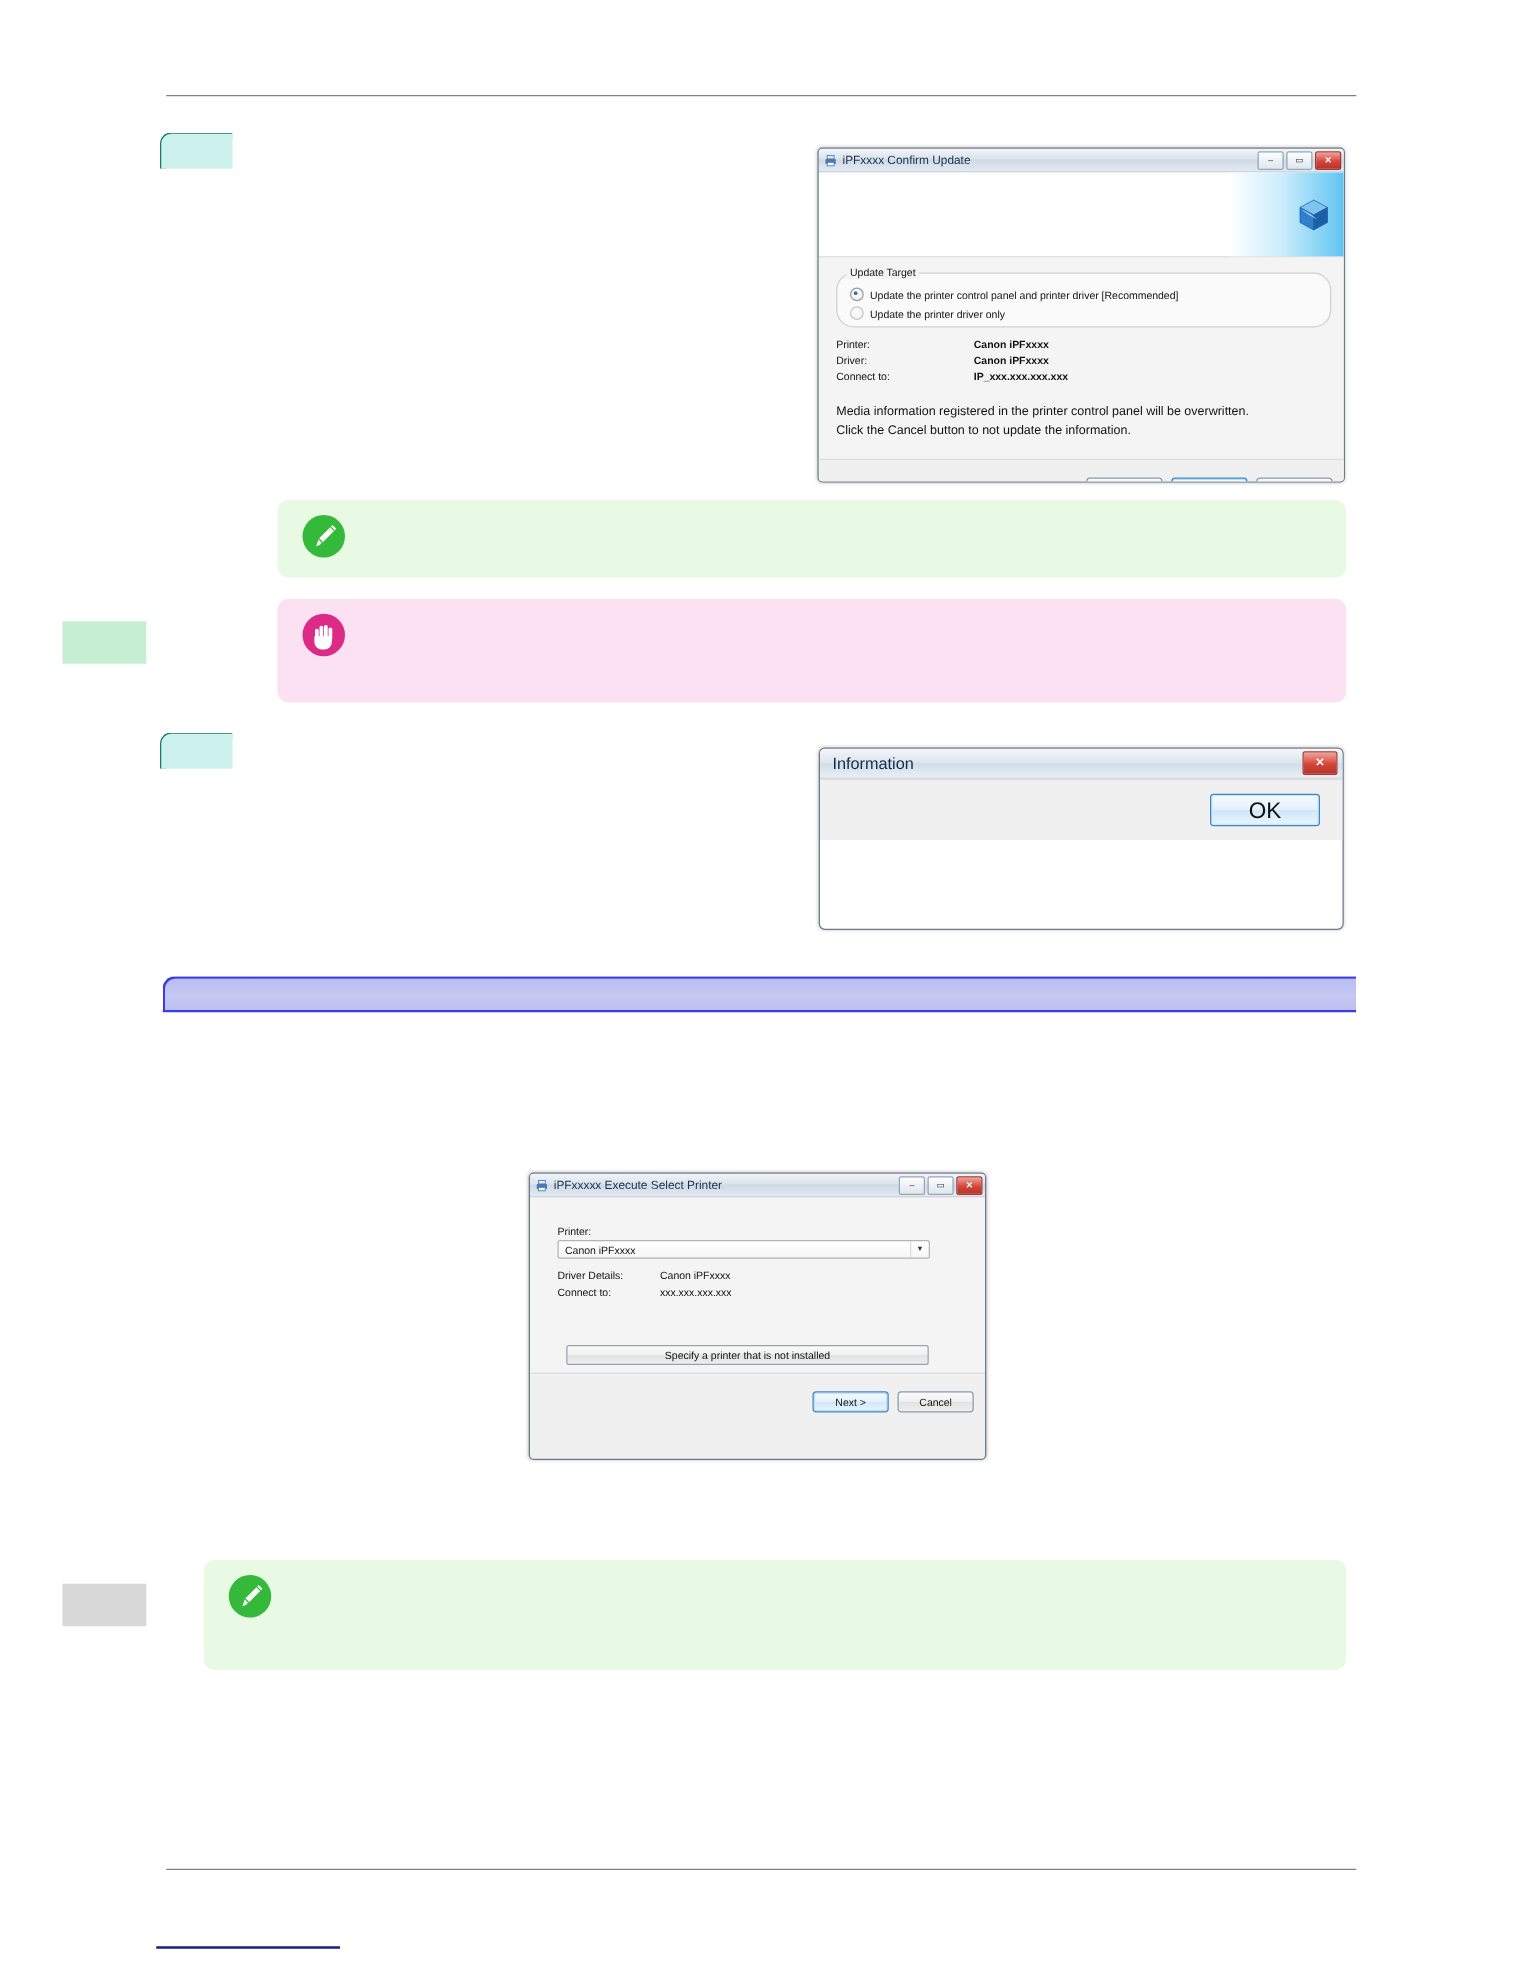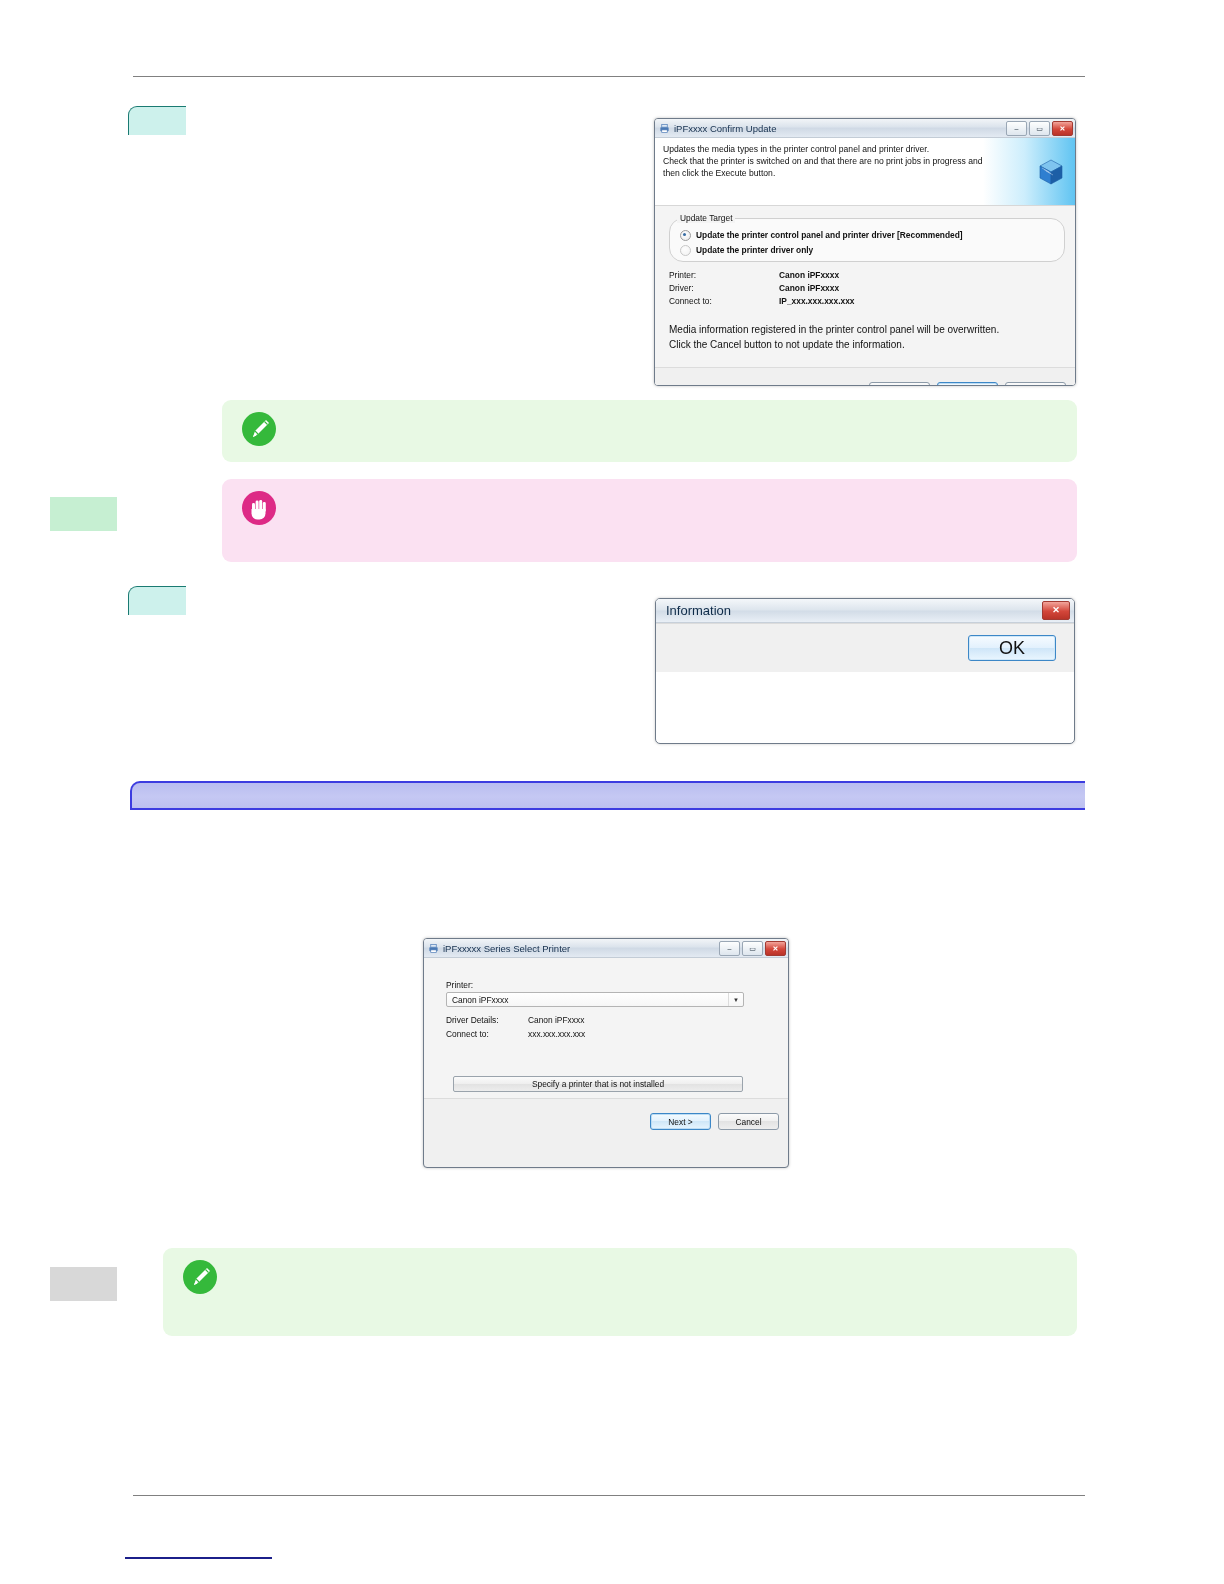--- a/index.html
+++ b/index.html
@@ -144,21 +144,21 @@
 
   
   .groupbox{
     position:absolute;border:1px solid #d0d0d0;border-radius:14px;
     background:#fafafa;
   }
   .groupbox > .gb-legend{
     position:absolute;top:-6px;left:7px;background:#f4f4f4;
     padding:0 3px;font-size:8.4px;color:#111;
   }
-  .radio-row{display:flex;align-items:flex-start;gap:5px;font-size:8.4px;color:#111;font-weight:bold;}
+  .radio-row{display:flex;align-items:flex-end;gap:5px;font-size:8.4px;color:#111;}
   .radio{
     width:9px;height:9px;border-radius:50%;
     border:1px solid #9c9c9c;background:radial-gradient(circle at 40% 35%,#ffffff,#e9e9e9);
     position:relative;flex:0 0 auto;
   }
   .radio.on::after{
     content:"";position:absolute;left:2px;top:2px;width:3px;height:3px;
     border-radius:50%;background:#3a6ea5;
   }
   .radio.off{opacity:.55;}
@@ -261,22 +261,20 @@
               <path d="M6 11 L17 5 L28 11 L17 17 Z" fill="#7fc4ef"></path>
               <path d="M6 11 L17 17 L17 29 L6 23 Z" fill="#2f7fd0"></path>
               <path d="M28 11 L17 17 L17 29 L28 23 Z" fill="#1d5fa6"></path>
             </g>
             <g stroke="#ffffff" stroke-width="0.5" opacity="0.75">
               <path d="M8 13 L15 17 M10 14.5 L17 18.5 M12 16 L19 20"></path>
             </g>
           </svg>
         </span>
       </div>
-      <div style="white-space:pre-line;width:330px;">Updates the media types in the printer control panel and printer driver.
-Check that the printer is switched on and that there are no print jobs in progress and then click the Execute button.</div>
     </div>
 
     <div class="win-body" style="height:193px;position:relative;">
 
       <div class="groupbox" style="left:14px;top:12px;width:394px;height:42px;">
         <span class="gb-legend">Update Target</span>
         <div class="radio-row" style="position:absolute;left:10px;top:11px;">
           <span class="radio on"></span>
           <span>Update the printer control panel and printer driver [Recommended]</span>
         </div>
@@ -350,21 +348,21 @@
   <div class="win" style="left:423px;top:938px;width:366px;height:230px;">
 
     <div class="win-title">
       <span class="tl-ico">
         <svg width="11" height="11" viewBox="0 0 16 16">
           <rect x="2" y="6" width="12" height="6" rx="1" fill="#4a79b5"></rect>
           <rect x="4" y="2" width="8" height="4" fill="#dfeaf5" stroke="#4a79b5" stroke-width="1"></rect>
           <rect x="4" y="10" width="8" height="4" fill="#ffffff" stroke="#4a79b5" stroke-width="1"></rect>
         </svg>
       </span>
-      <span class="tl-text">iPFxxxxx Series Select Printer</span>
+      <span class="tl-text">iPFxxxxx Execute Select Printer</span>
       <span class="tl-btns">
         <span class="tbtn">–</span>
         <span class="tbtn">▭</span>
         <span class="tbtn close">✕</span>
       </span>
     </div>
 
 
     <div class="win-body" style="height:172px;position:relative;">
 

